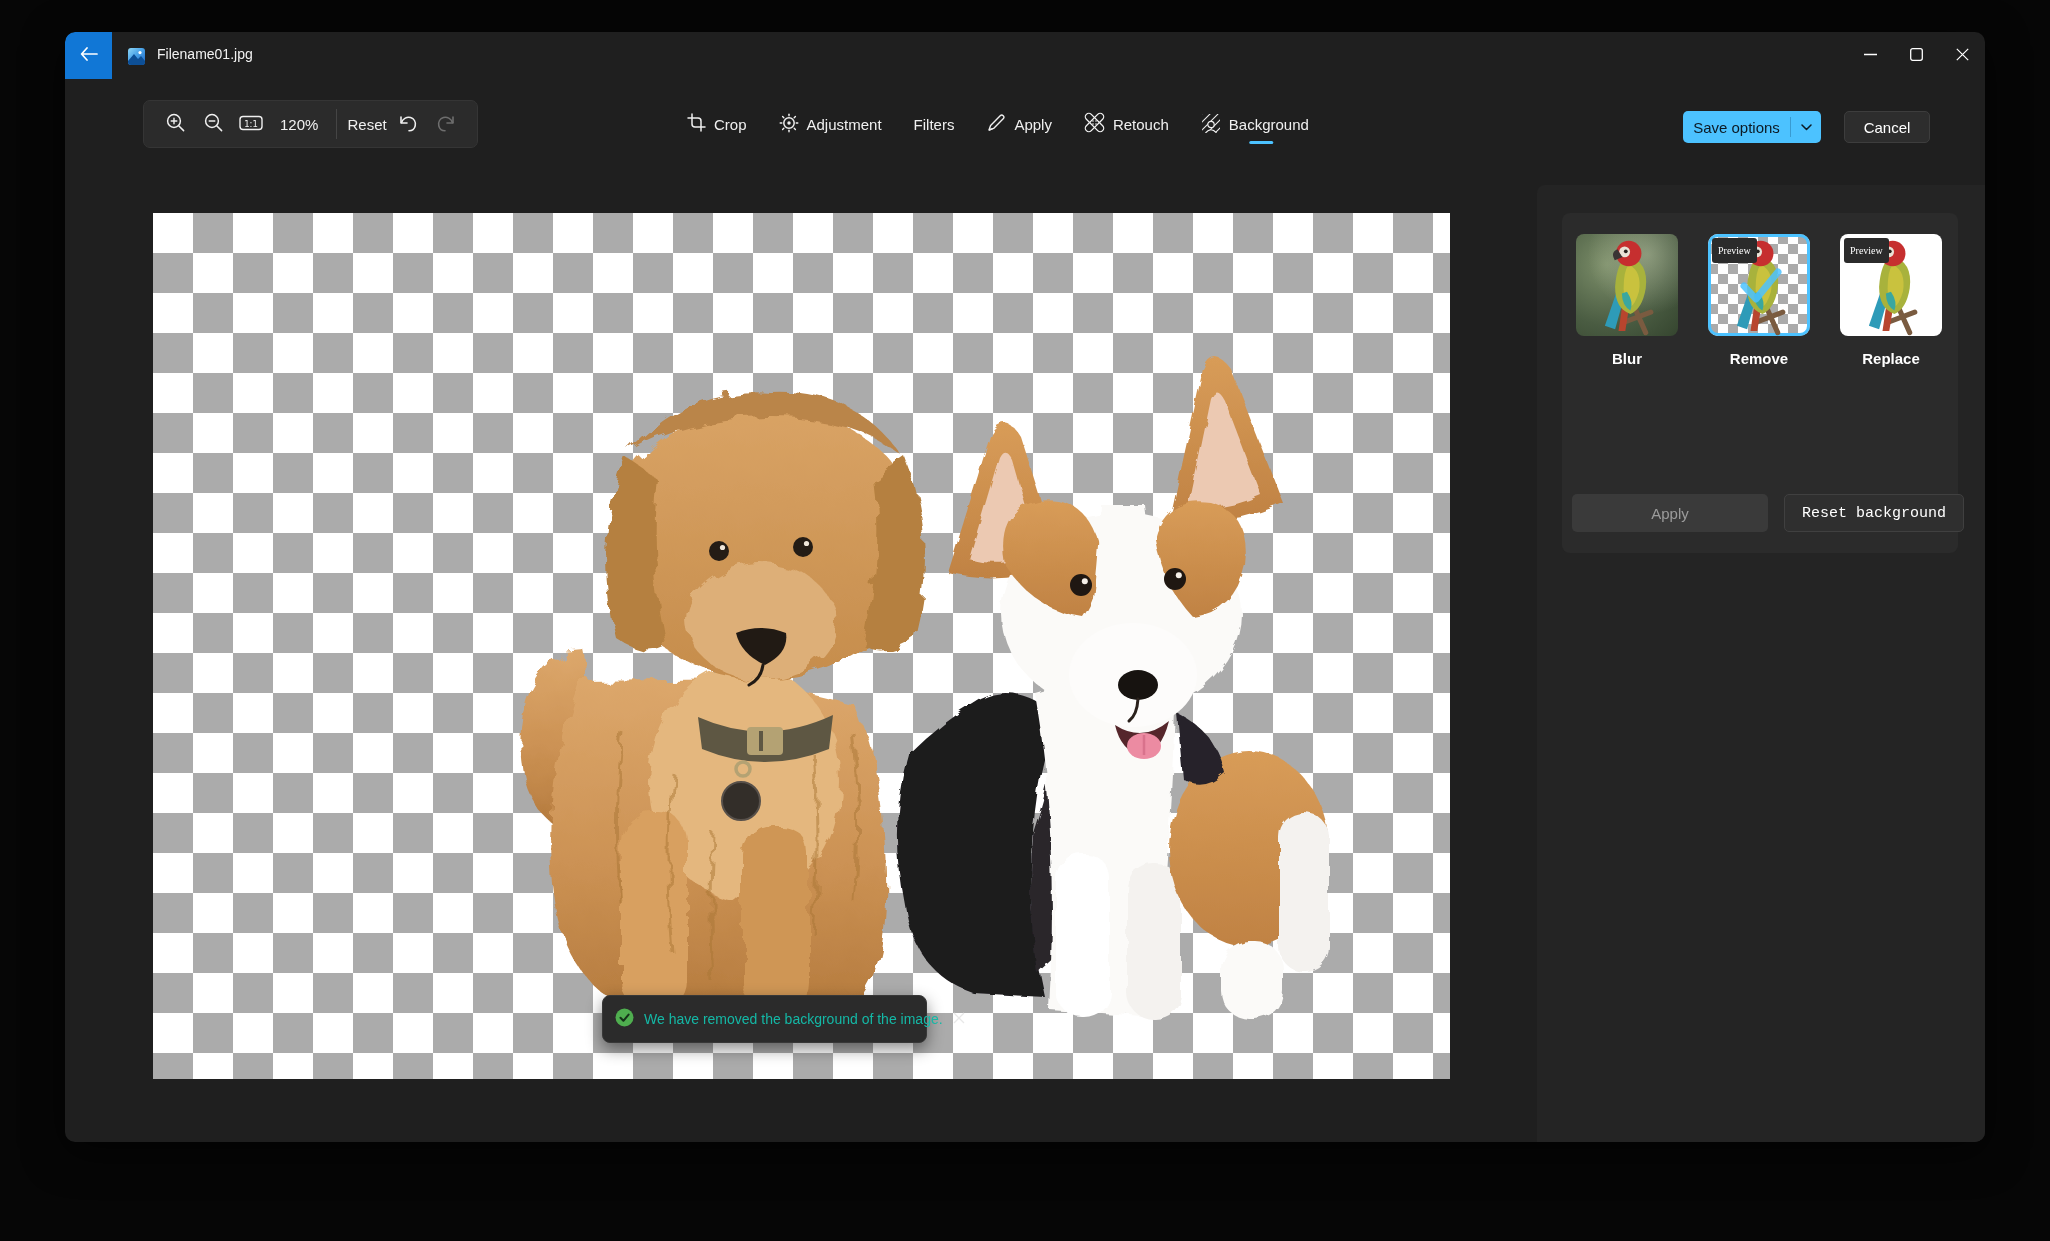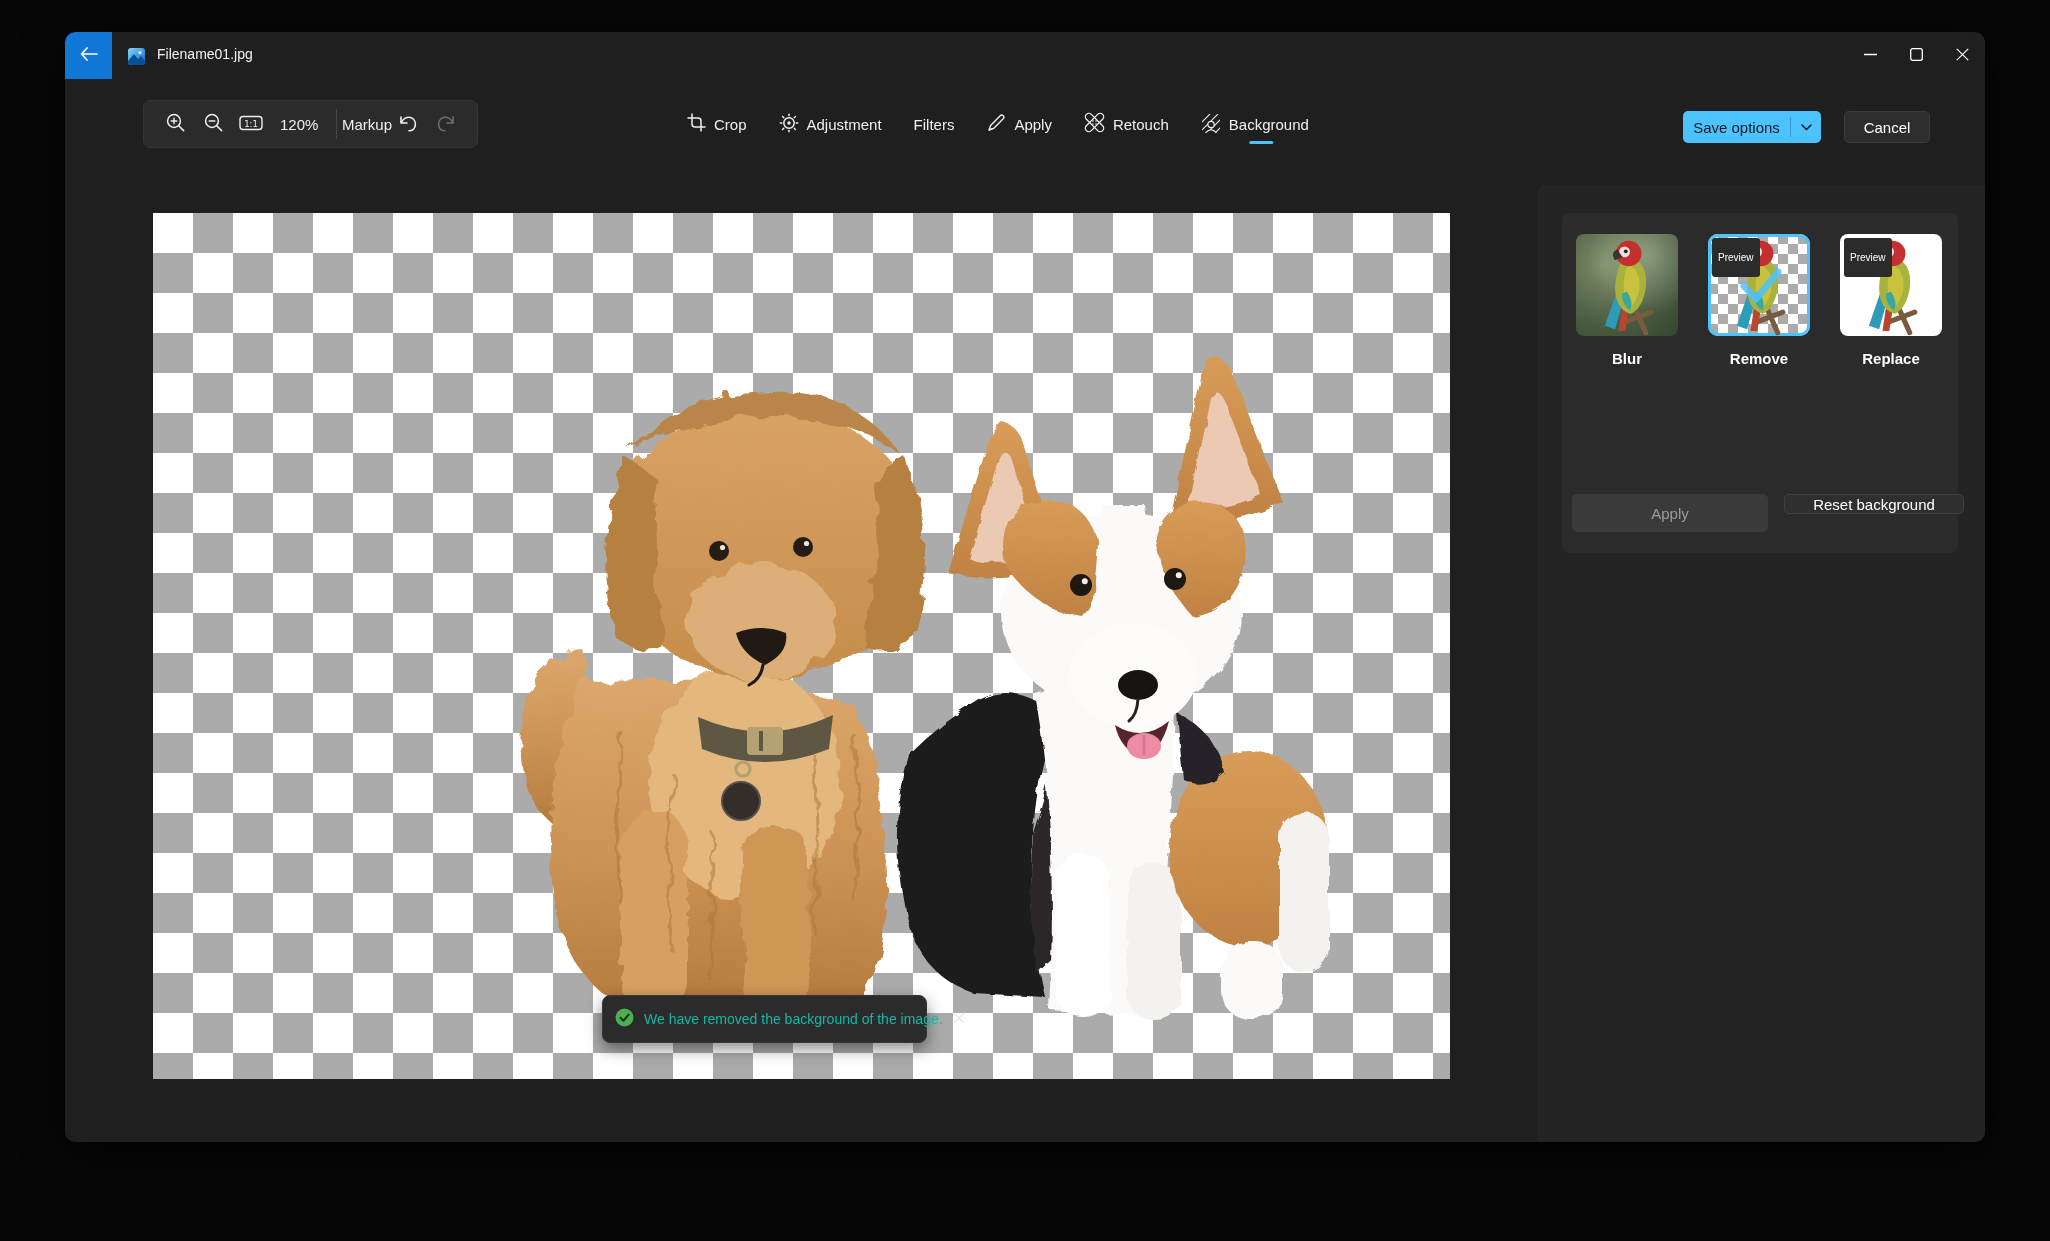--- a/index.html
+++ b/index.html
@@ -64,39 +64,39 @@
   .thumb.blur-bg { background:radial-gradient(circle at 30% 30%,#7d8f6a,#4a5c42 60%,#35452f); }
   .thumb.blur-bg .parrot { filter:blur(.4px); }
   .thumb.blur-bg::before { content:""; position:absolute; inset:0;
       background:radial-gradient(circle at 70% 20%,rgba(190,200,170,.5),transparent 55%); }
   .thumb.checker-bg { background-color:#fff;
       background-image:conic-gradient(#ababab 0 25%, #ffffff 0 50%, #ababab 0 75%, #ffffff 0);
       background-size:20px 20px; }
   .thumb.white-bg { background:#ffffff; }
   .thumb.selected { outline:3px solid #4cc2ff; outline-offset:-3px; border-radius:10px; }
   .badge { position:absolute; left:4px; top:4px; background:#2b2b2b; color:#fff;
-           font-size:10px; padding:14px 6px; border-radius:3px; z-index:3; }
+           font-size:10px; padding:7px 6px; border-radius:3px; z-index:3;font-family:Liberation Serif, serif; }
   .thumb-check { position:absolute; inset:0; z-index:2; }
   .thumb-labels { position:absolute; left:14px; top:137px; display:flex; gap:30px; }
   .thumb-label { width:102px; text-align:center; font-size:15px; font-weight:700; color:#ffffff; }
 
   .brush-row { position:absolute; left:10px; right:10px; top:184px; height:64px;
                border-top:1px solid #3e3e3e; display:flex; align-items:center; padding:0 6px; }
   .brush-label { font-size:15px; color:#ffffff; margin-left:14px; }
   .toggle { margin-left:auto; width:42px; height:21px; border-radius:11px;
             border:1px solid #9a9a9a; background:transparent; position:relative; cursor:pointer; }
   .toggle .knob { position:absolute; left:3px; top:3px; width:13px; height:13px;
                   border-radius:50%; background:#d0d0d0; }
   .toggle-state { font-size:15px; color:#ffffff; margin-left:12px; margin-right:2px; }
 
   .btn-row { position:absolute; left:10px; top:281px; display:flex; gap:16px; }
   .apply-btn { width:196px; height:38px; background:#3a3a3a; color:#9b9b9b; border:none;
                border-radius:5px; font-size:15px; }
-  .resetbg-btn { width:180px; height:20px; background:#2f2f2f; color:#ffffff;
-                 border:1px solid #404040; border-radius:5px; font-size:15px; cursor:pointer; }
+  .resetbg-btn { width:180px; height:38px; background:#2f2f2f; color:#ffffff;
+                 border:1px solid #404040; border-radius:5px; font-size:15px; cursor:pointer;font-family:Liberation Mono, monospace; }
 
   
   .canvas { position:absolute; left:88px; top:181px; width:1297px; height:866px;
             background-color:#ffffff;
             background-image:conic-gradient(#ababab 0 25%, #ffffff 0 50%, #ababab 0 75%, #ffffff 0);
             background-size:80px 80px; }
   .dogs-svg { position:absolute; inset:0; }
 
   
   .toast { position:absolute; left:449px; top:782px; width:325px; height:48px;
@@ -176,21 +176,21 @@
         <span>
           <svg width="24" height="20" viewBox="0 0 24 20">
               <rect x="1" y="3.5" width="22" height="13" rx="3" stroke="#f0f0f0" stroke-width="1.4" fill="none"></rect>
               <text x="12" y="13.6" font-size="8.5" fill="#f0f0f0" text-anchor="middle" font-family="DejaVu Sans, sans-serif">1:1</text>
             </svg>
         </span>
       </button>
       <span class="tb-text">120%</span>
       <span class="tb-sep"></span>
       <button class="tb-item">
-        <span class="tb-text">Markup</span>
+        <span class="tb-text">Reset</span>
       </button>
       <button class="tb-item">
         <span>
           <svg width="22" height="20" viewBox="0 0 22 20">
               <path d="M4 4 V10 H10" stroke="#f0f0f0" stroke-width="1.6" fill="none" stroke-linecap="round" stroke-linejoin="round"></path>
               <path d="M4.5 9.5 C6 5.5 10 3.5 13.5 4.6 C17 5.7 19 9 18.2 12.8 C17.5 15.8 15 17.8 12 17.8" stroke="#f0f0f0" stroke-width="1.6" fill="none" stroke-linecap="round"></path>
             </svg>
         </span>
       </button>
       <button class="tb-item">

